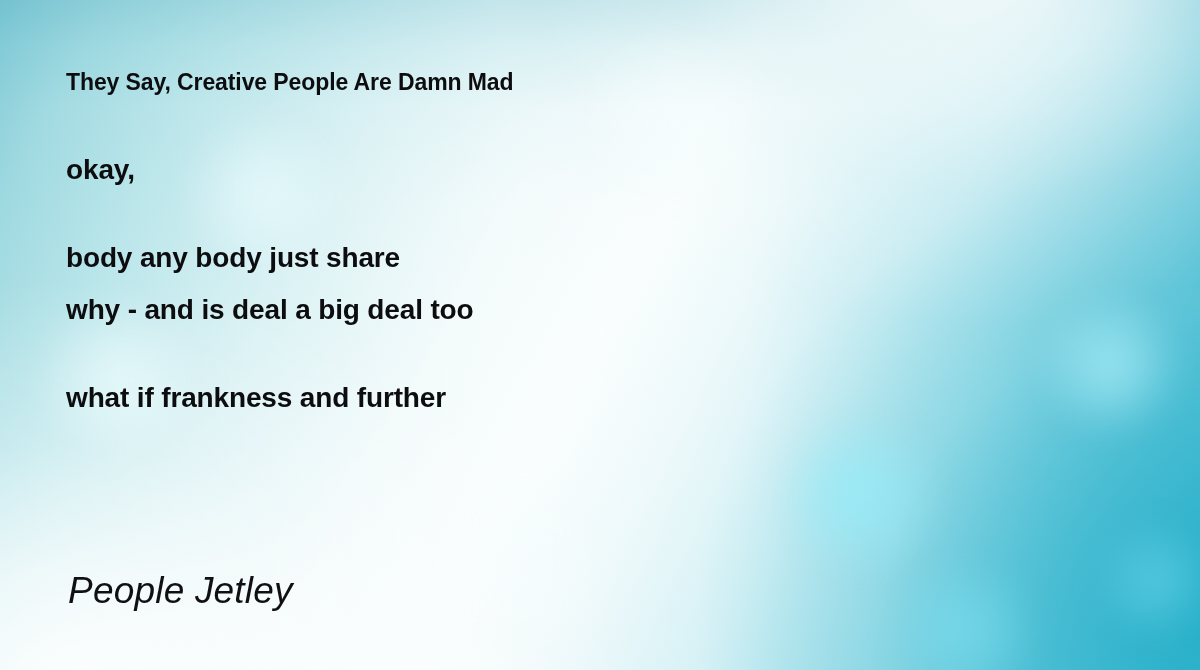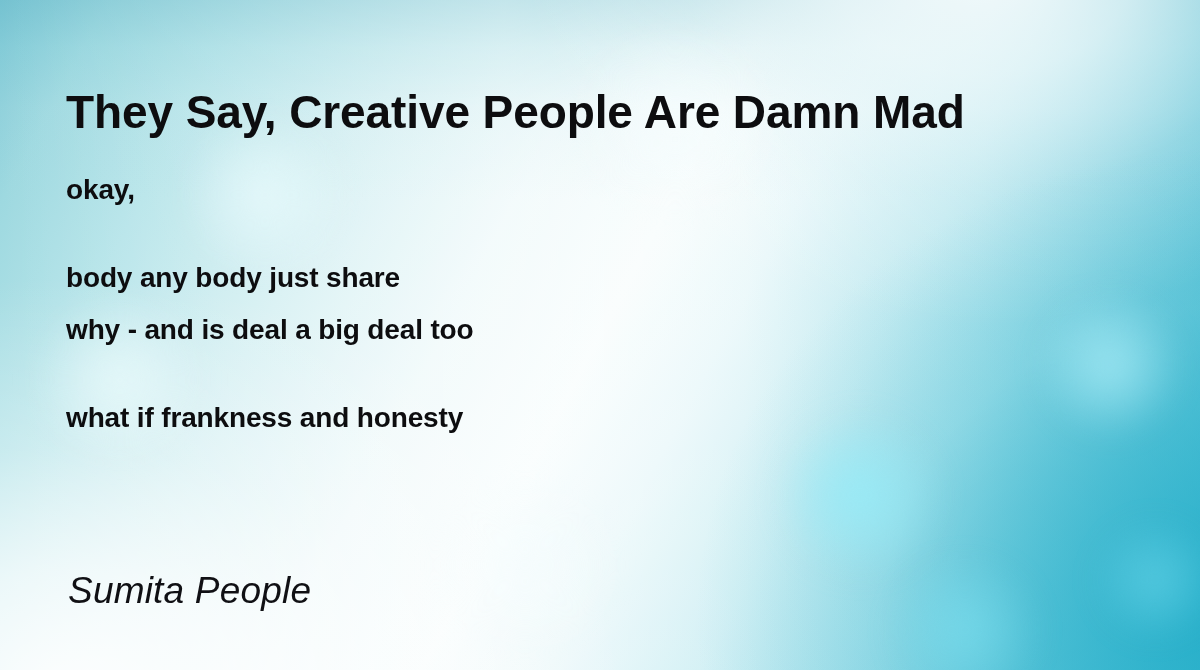--- a/index.html
+++ b/index.html
@@ -121,31 +121,31 @@
   
   #content {
     position: absolute;
     inset: 0;
   }
 
   #poem-title {
     position: absolute;
     left: 66px;
     top: 54px;
-    font-size: 46px;
+    font-size: 23px;
     font-weight: bold;
     color: #0d0d0f;
     letter-spacing: -0.1px;
     white-space: nowrap;
   }
 
   #poem-body {
     position: absolute;
     left: 66px;
-    top: 164px;
+    top: 144px;
     width: 1000px;
   }
 
   .stanza {
     margin: 0 0 36px 0;
   }
   .stanza:last-child { margin-bottom: 0; }
 
   .poem-line {
     font-size: 28px;
@@ -198,21 +198,21 @@
       <div class="stanza">
         <div class="poem-line">okay,</div>
       </div>
 
       <div class="stanza">
         <div class="poem-line">body any body just share</div>
         <div class="poem-line">why - and is deal a big deal too</div>
       </div>
 
       <div class="stanza">
-        <div class="poem-line">what if frankness and honesty</div>
+        <div class="poem-line">what if frankness and further</div>
       </div>
 
     </div>
 
-    <div id="poem-author">Sumita People</div>
+    <div id="poem-author">People Jetley</div>
 
   </div>
 </div>
 
 </body></html>

